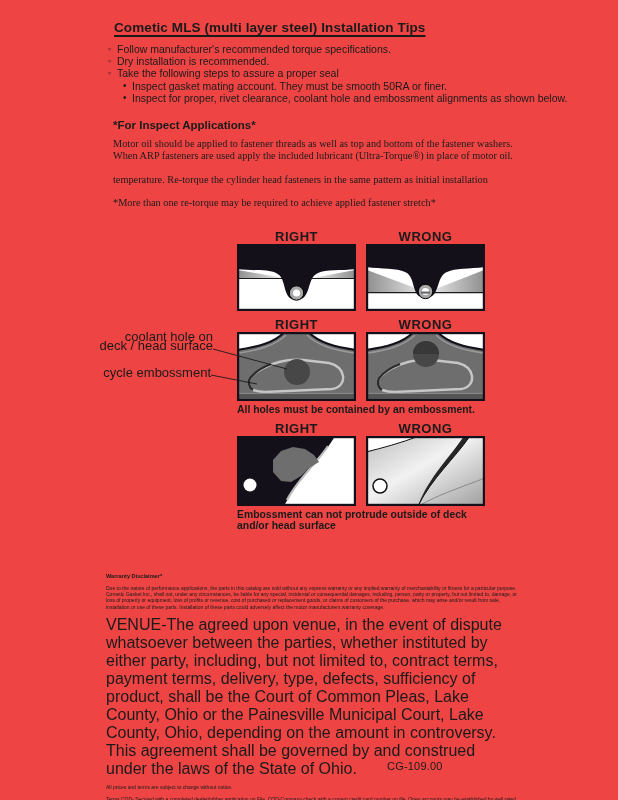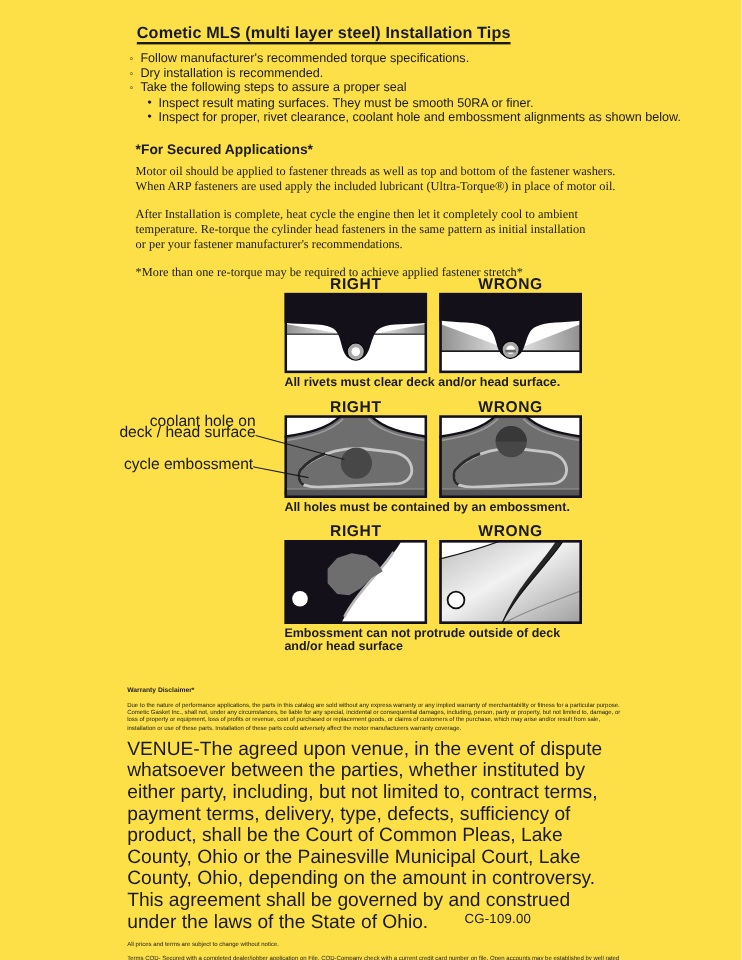--- a/index.html
+++ b/index.html
@@ -1,17 +1,17 @@
 <!DOCTYPE html>
 <html><head>
 <meta charset="utf-8">
 <style>
   html,body{margin:0;padding:0;background:#ffffff;}
   .page{
-    position:relative; width:618px; height:800px; background:#fde047;
+    position:relative; width:618px; height:800px; background:#ef4444;
     font-family:"Liberation Sans", sans-serif; color:#1a1a1a; overflow:hidden;
   }
   
   .head{position:absolute; top:20px; left:108px; width:430px;}
   .title{
     font-size:13.5px; font-weight:bold; margin:0 0 8px 6px;
     text-decoration:underline; text-underline-offset:3px; text-decoration-thickness:1.5px;
     letter-spacing:0.1px; white-space:nowrap;
   }
   .tip-row{display:flex; font-size:10.5px; line-height:12.2px; white-space:nowrap;}
@@ -56,38 +56,36 @@
     <div class="tip-row">
       <span class="mk">◦</span>
       <span>Dry installation is recommended.</span>
     </div>
     <div class="tip-row">
       <span class="mk">◦</span>
       <span>Take the following steps to assure a proper seal</span>
     </div>
     <div class="tip-row sub">
       <span class="mk">•</span>
-      <span>Inspect result mating surfaces.  They must be smooth 50RA or finer.</span>
+      <span>Inspect gasket mating account.  They must be smooth 50RA or finer.</span>
     </div>
     <div class="tip-row sub">
       <span class="mk">•</span>
       <span>Inspect for proper, rivet clearance, coolant hole and embossment alignments as shown below.</span>
     </div>
   </div>
 
   <div class="diesel">
-    <h2>*For Secured Applications*</h2>
+    <h2>*For Inspect Applications*</h2>
     <div class="para">
       <div>Motor oil should be applied to fastener threads as well as top and bottom of the fastener washers.</div>
       <div>When ARP fasteners are used apply the included lubricant (Ultra-Torque®) in place of motor oil.</div>
     </div>
     <div class="para">
-      <div>After Installation is complete, heat cycle the engine then let it completely cool to ambient</div>
       <div>temperature. Re-torque the cylinder head fasteners in the same pattern as initial installation</div>
-      <div>or per your fastener manufacturer's recommendations.</div>
     </div>
     <div class="para">*More than one re-torque may be required to achieve applied fastener stretch*</div>
   </div>
 
   <div class="figures">
 
     <div class="fig">
       <div class="rw-row">
         <span class="rw">RIGHT</span>
         <span class="rw">WRONG</span>
@@ -118,21 +116,20 @@
           <polygon points="1,26 60,48 1,48" fill="url(#gL1)"></polygon>
           <polygon points="118,26 62,48 118,48" fill="url(#gR1)"></polygon>
           <line x1="1" y1="48.6" x2="118" y2="48.6" stroke="#1a1a1a" stroke-width="1.3"></line>
           <path d="M0,0 H119 V23 C103,25 89,24 81,28 C69,33 75,54 59.5,54 C44,54 51,33 39,28 C31,24 16,25 0,23 Z" fill="#14101a"></path>
           <circle cx="59.5" cy="47.5" r="7.2" fill="#a8a8a8" stroke="#000000" stroke-width="1"></circle>
           <circle cx="59.5" cy="47.5" r="3.6" fill="#ffffff"></circle>
           <line x1="55" y1="48.6" x2="64" y2="48.6" stroke="#6b6b6b" stroke-width="2.2"></line>
           <rect x="1" y="1" width="117" height="65" fill="none" stroke="#14101a" stroke-width="2.4"></rect>
         </svg>
       </div>
-      <div class="caption">All rivets must clear deck and/or head surface.</div>
     </div>
 
     <div class="fig">
       <div class="rw-row">
         <span class="rw">RIGHT</span>
         <span class="rw">WRONG</span>
       </div>
       <div class="box-row">
         <svg width="119" height="69" viewBox="0 0 119 69">
           <rect width="119" height="69" fill="#ffffff"></rect>

